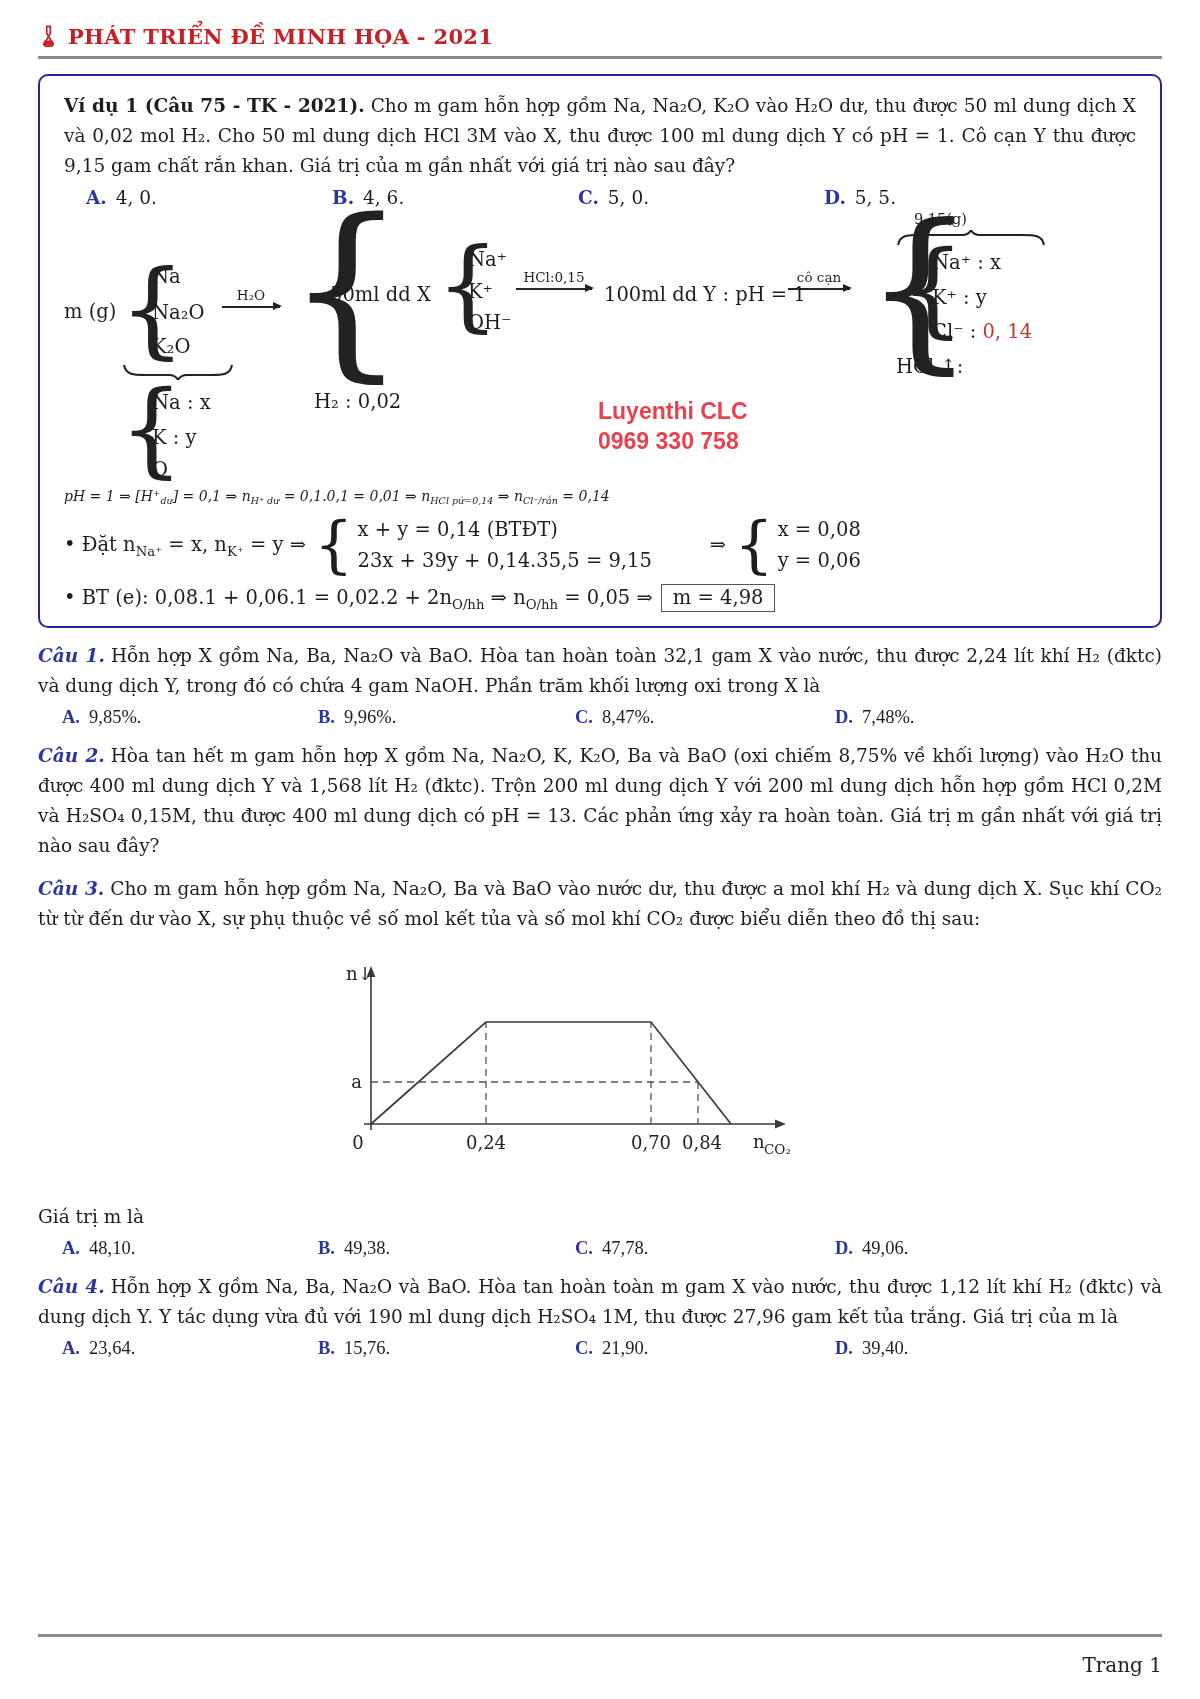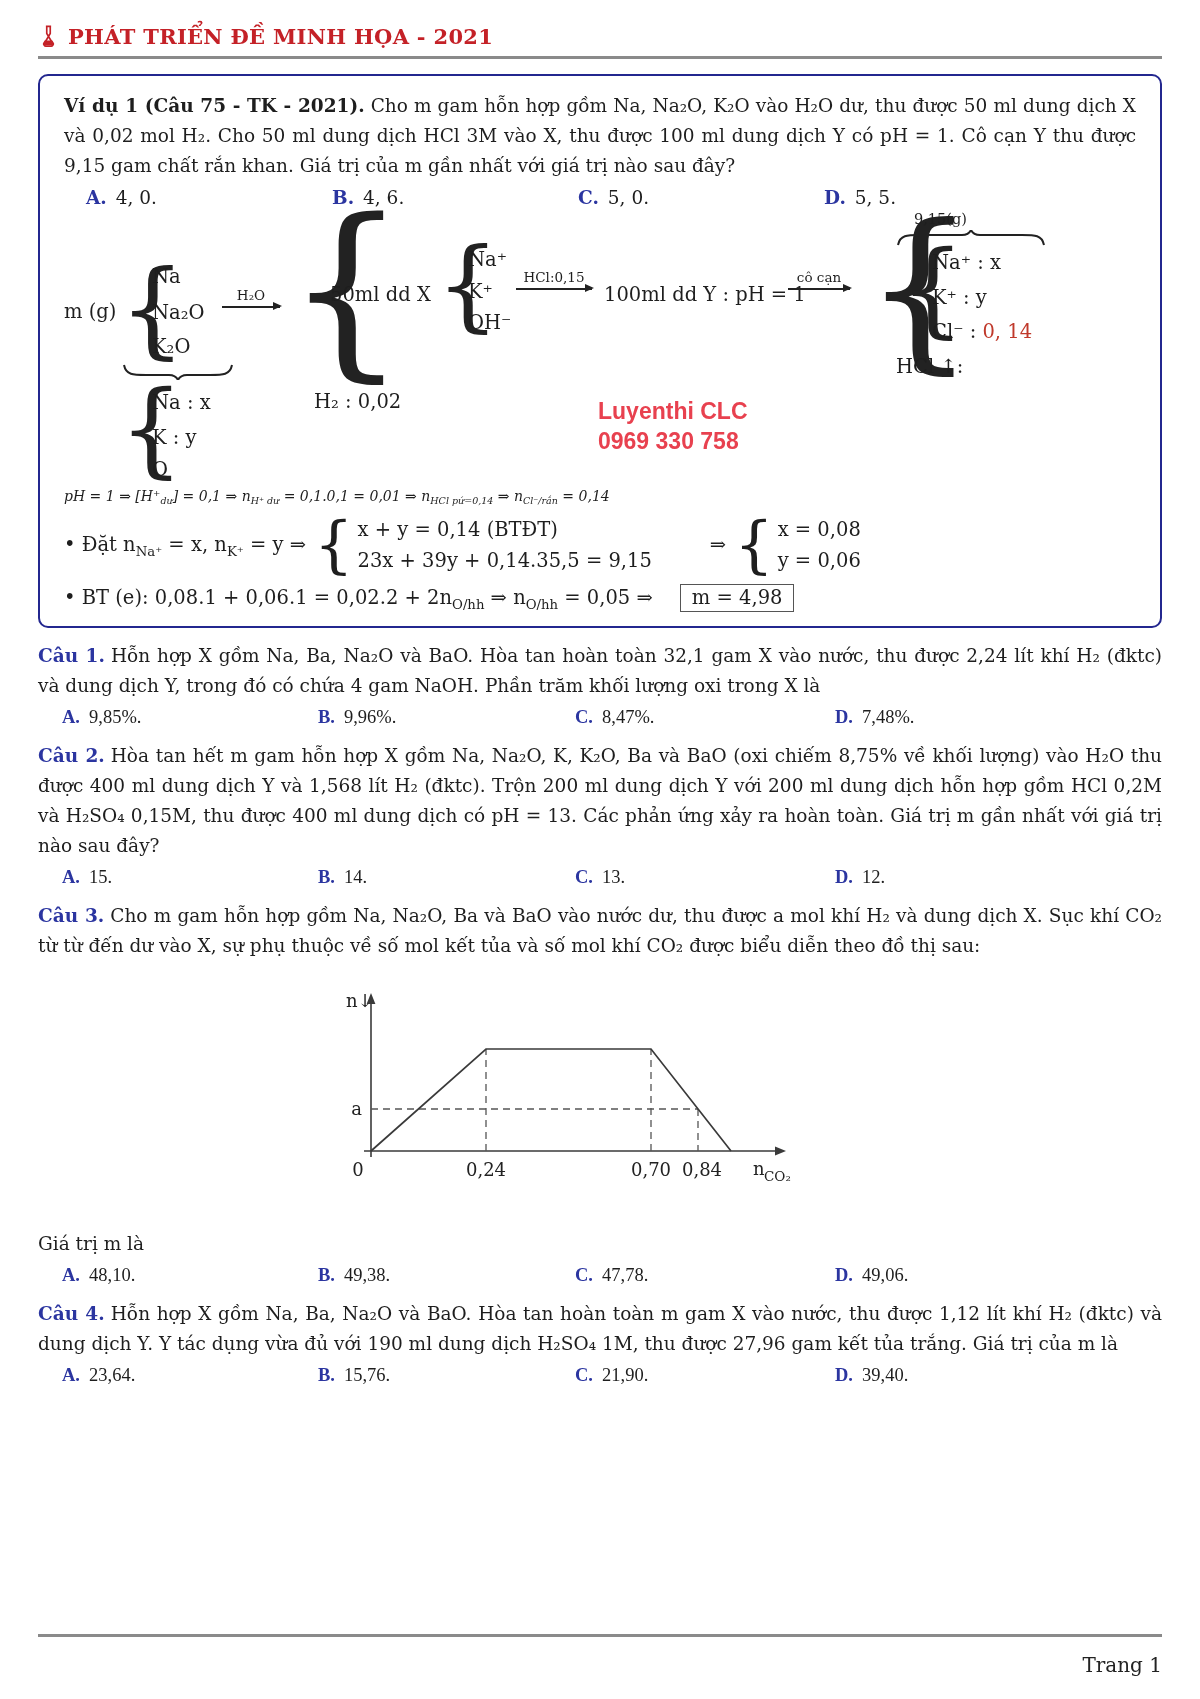--- a/index.html
+++ b/index.html
@@ -24,21 +24,21 @@
   }
   .section-box span { color:#8a1f24; font-weight:bold; font-size:22px; letter-spacing:0.3px; }
 
   
   .ex-box {
     margin-top:15px; border:2.5px solid #23278f; border-radius:10px;
     padding:15px 24px 14px 24px;
   }
   .para { text-align:justify; line-height:1.62; }
   .blab { font-weight:bold; margin-right:6px; }
-  .blue { color:#2b35a0; }
+  .blue { color:#2b35a0;font-style:italic; }
 
   .opts { display:grid; grid-template-columns:246px 246px 246px auto; padding-left:22px; margin-top:6px; }
   .q .opts { grid-template-columns:256px 257px 260px auto; padding-left:24px;font-family:Liberation Serif, serif; }
   .opt .k { font-weight:bold; color:#2b35a0; margin-right:9px; }
 
   
   .dg { position:relative; height:278px; margin-top:2px; font-size:19.5px; }
   .dg .t { position:absolute; white-space:nowrap; line-height:26px; }
   .br { position:absolute; font-family:"DejaVu Serif",serif; line-height:1; color:#222; }
   .arrow { position:absolute; display:flex; flex-direction:column; align-items:center; }
@@ -51,21 +51,21 @@
   .redv { color:#c0392b; }
   .wm { position:absolute; color:#e8414f; font-family:"Liberation Sans","DejaVu Sans",sans-serif;
         font-size:23px; line-height:30px; font-weight:bold; }
 
   
   .sol1 { margin-top:0; font-size:14px;font-style:italic; }
   .sol2 { display:flex; align-items:center; margin-top:10px; font-size:19.5px; }
   .sysbr { font-family:"DejaVu Serif",serif; font-size:62px; line-height:0.9; font-weight:400; margin:0 4px 0 8px; }
   .sys { line-height:31px; }
   .imp2 { margin-left:58px; }
-  .sol3 { display:flex; align-items:center; margin-top:8px; font-size:19.5px;gap:19px; }
+  .sol3 { display:flex; align-items:center; margin-top:8px; font-size:19.5px; }
   .boxed { border:1.6px solid #555; padding:1px 11px 2px 11px; margin-left:8px; white-space:nowrap; }
 
   .q { margin-top:13px; }
   .chart-wrap { margin:10px 0 26px 268px; }
 
   .footer { position:absolute; left:38px; right:38px; bottom:22px; }
   .f-rule { height:3px; background:#8a8a8a; }
   .f-page { text-align:right; font-size:20px; margin-top:16px; color:#222; }
 </style>
 </head>
@@ -188,26 +188,20 @@
     <div class="opts">
       <span class="opt"><span class="k">A.</span><span>9,85%.</span></span>
       <span class="opt"><span class="k">B.</span><span>9,96%.</span></span>
       <span class="opt"><span class="k">C.</span><span>8,47%.</span></span>
       <span class="opt"><span class="k">D.</span><span>7,48%.</span></span>
     </div>
   </div>
 
   <div class="q">
     <p class="para" style="margin:0;"><span class="blab blue">Câu 2.</span><span>Hòa tan hết m gam hỗn hợp X gồm Na, Na₂O, K, K₂O, Ba và BaO (oxi chiếm 8,75% về khối lượng) vào H₂O thu được 400 ml dung dịch Y và 1,568 lít H₂ (đktc). Trộn 200 ml dung dịch Y với 200 ml dung dịch hỗn hợp gồm HCl 0,2M và H₂SO₄ 0,15M, thu được 400 ml dung dịch có pH = 13. Các phản ứng xảy ra hoàn toàn. Giá trị m gần nhất với giá trị nào sau đây?</span></p>
-    <div class="opts">
-      <span class="opt"><span class="k">A.</span><span>15.</span></span>
-      <span class="opt"><span class="k">B.</span><span>14.</span></span>
-      <span class="opt"><span class="k">C.</span><span>13.</span></span>
-      <span class="opt"><span class="k">D.</span><span>12.</span></span>
-    </div>
   </div>
 
   <div class="q">
     <p class="para" style="margin:0;"><span class="blab blue">Câu 3.</span><span>Cho m gam hỗn hợp gồm Na, Na₂O, Ba và BaO vào nước dư, thu được a mol khí H₂ và dung dịch X. Sục khí CO₂ từ từ đến dư vào X, sự phụ thuộc về số mol kết tủa và số mol khí CO₂ được biểu diễn theo đồ thị sau:</span></p>
 
     <div class="chart-wrap">
       <svg width="520" height="228" viewBox="0 0 520 228" font-family="DejaVu Serif, serif">
 
         <line x1="58" y1="180" x2="472" y2="180" stroke="#3a3a3a" stroke-width="1.6"></line>
         <polygon points="480,180 469,175.6 469,184.4" fill="#3a3a3a"></polygon>

